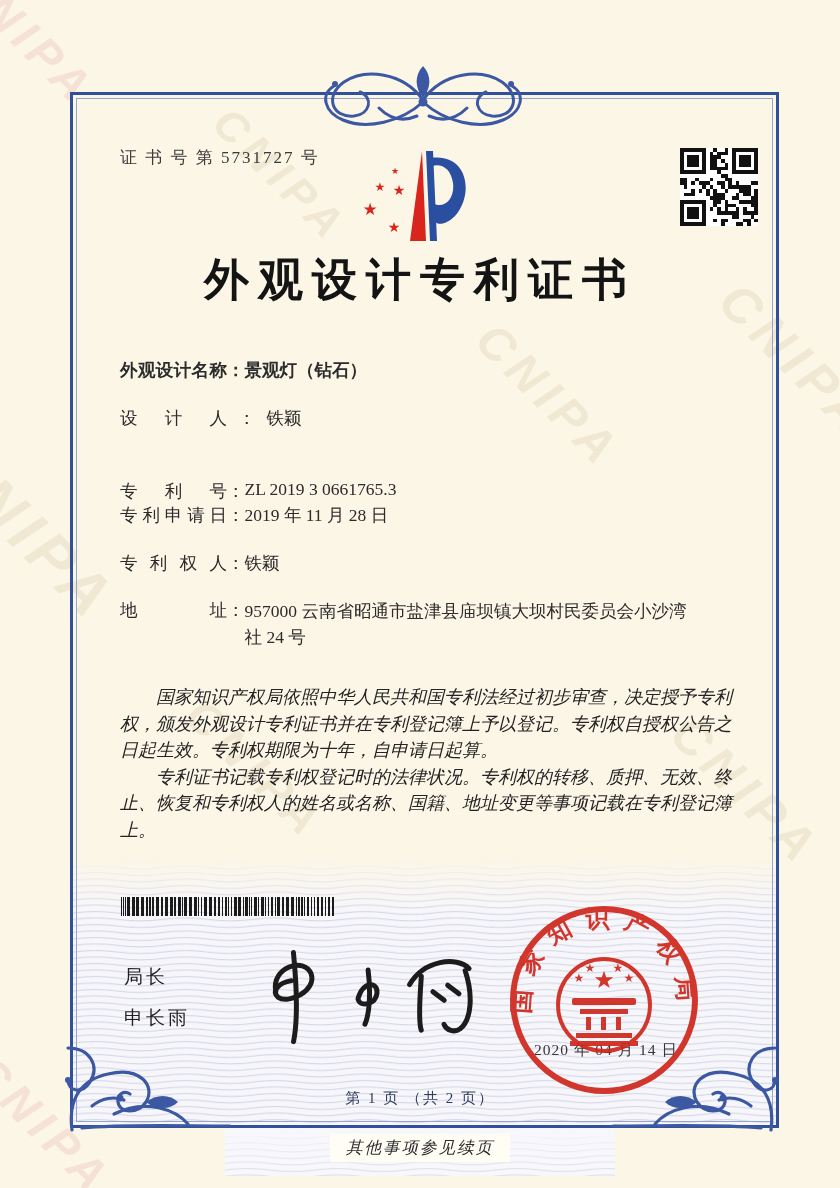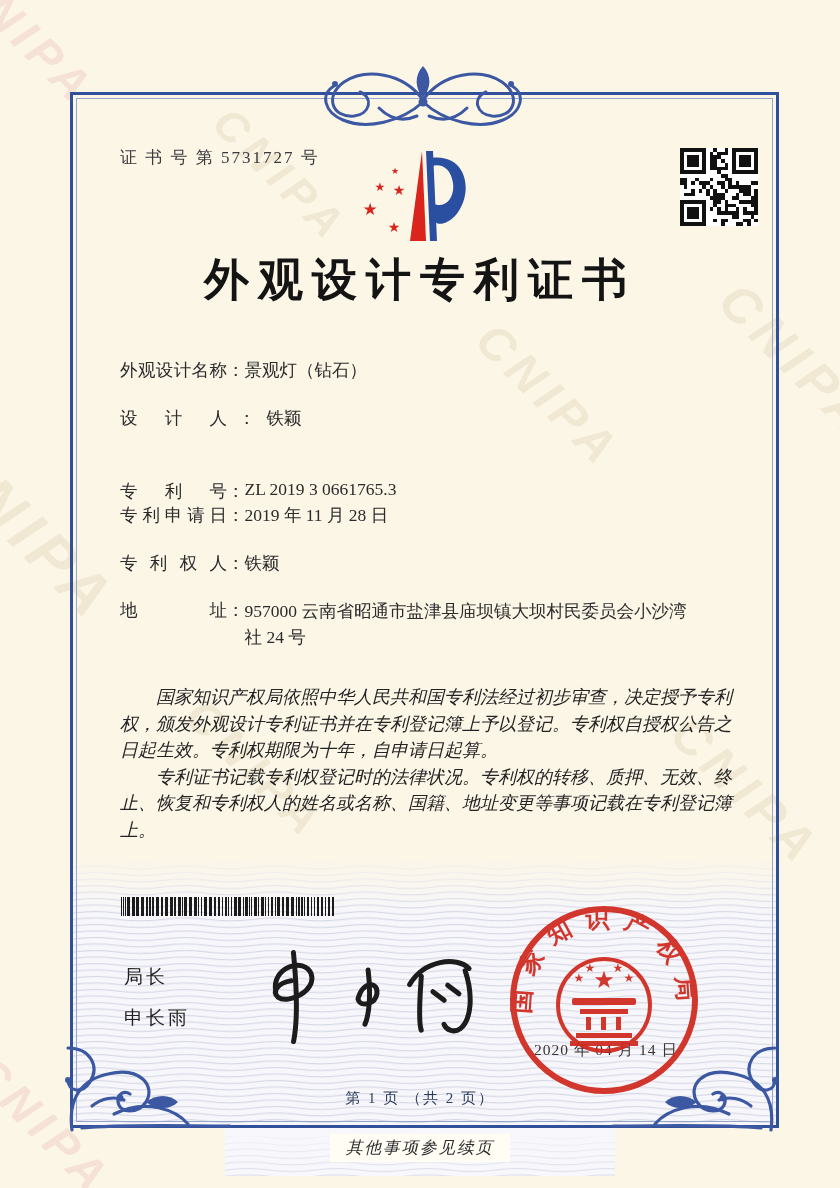--- a/index.html
+++ b/index.html
@@ -55,21 +55,21 @@
     text-align:center; font-size:45px; font-weight:bold; letter-spacing:9px; color:#141414;
   }
   
   .frow{position:absolute; left:120px; z-index:4; font-size:17.5px; display:flex; align-items:flex-start;}
   .flabel{
     display:inline-block; width:107px;
     text-align:justify; text-align-last:justify;
   }
   .fval{white-space:pre-wrap;}
   .addr .fval{width:452px; line-height:26px;}
-  .r1{top:358px;} .r2{top:406px;gap:11px;} .r3{top:440px;margin-top:39px;} .r4{top:503px;}
+  .r1{top:358px;font-weight:bold;} .r2{top:406px;gap:11px;} .r3{top:440px;margin-top:39px;} .r4{top:503px;}
   .r5{top:551px;} .r6{top:598px;} .r7{top:653px;}
   .pair2{margin-left:54px;}
   
   .bodytext{
     position:absolute; left:120px; top:684px; width:618px; z-index:4;
     font-size:18px; line-height:26.6px; font-style:italic; color:#232323;
   }
   .bodytext p{margin:0; text-indent:2em;}
   
   .barcode{

